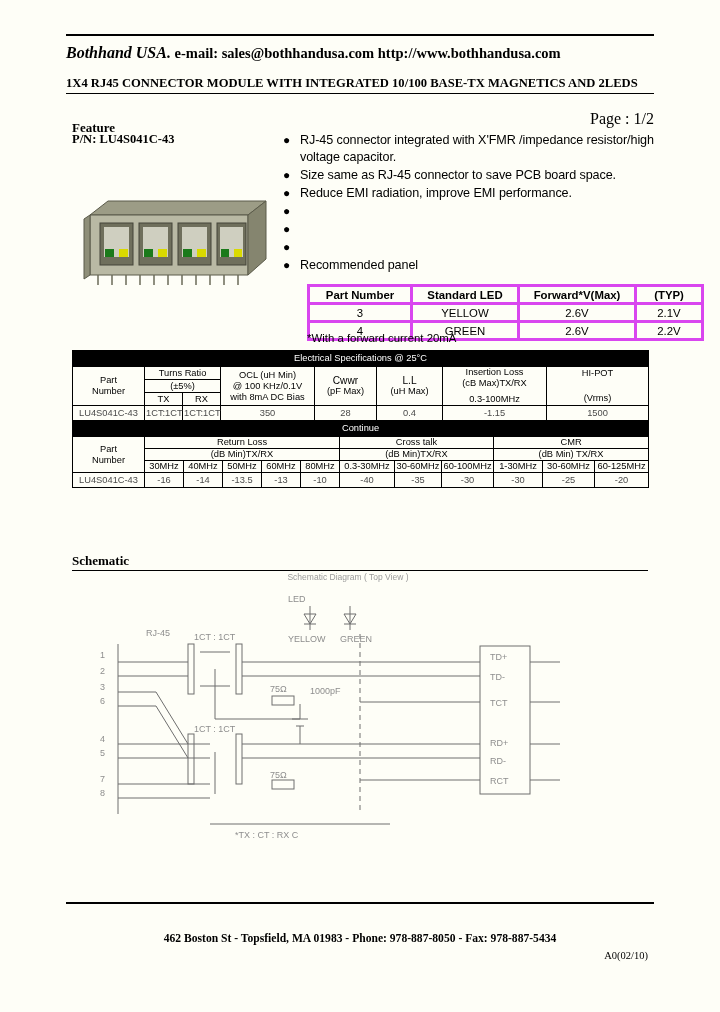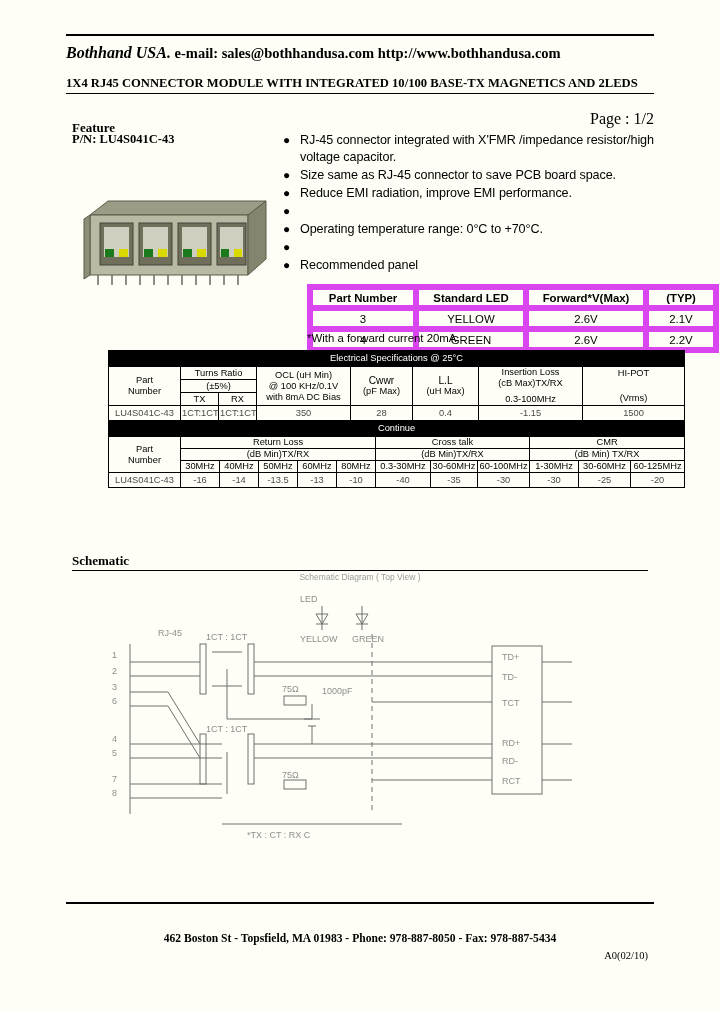--- a/index.html
+++ b/index.html
@@ -110,21 +110,21 @@
   }
   
   .led-table {
     position: absolute;
     left: 307px;
     top: 284px;
     border-collapse: collapse;
     font-size: 11.4px;
   }
   .led-table td, .led-table th {
-    border: 6px solid #d946ef;
+    border: 3px solid #d946ef;
     padding: 0 4px;
     height: 15px;
     text-align: center;
     font-weight: normal;
   }
   .led-table th {
     font-weight: bold;
     font-size: 11.4px;
   }
   .led-note {
@@ -137,21 +137,20 @@
   .spec-wrap {
     position: absolute;
     left: 72px;
     top: 350px;
     width: 576px;
   }
   table.spec {
     border-collapse: collapse;
     width: 576px;
     table-layout: fixed;
-    margin-left: 36px;
   }
   table.spec td, table.spec th {
     border: 1px solid #000;
     text-align: center;
     vertical-align: middle;
     font-size: 9.3px;
     font-weight: normal;
     padding: 0 1px;
     line-height: 11px;
   }
@@ -169,21 +168,21 @@
   .schematic-title {
     position: absolute;
     left: 72px;
     top: 553px;
     font-family: "Liberation Serif", serif;
     font-size: 13px;
     font-weight: bold;
   }
   .schem-area {
     position: absolute;
-    left: 72px;
+    left: 60px;
     top: 572px;
     width: 576px;
     height: 280px;
   }
   .schem-cap {
     position: absolute;
     left: 0; top: 0;
     width: 576px;
     text-align: center;
     font-size: 8.5px;
@@ -240,21 +239,20 @@
     </div>
     <div class="feat-row">
       <div class="feat-bullet">●</div>
       <div class="feat-text">Reduce EMI radiation, improve EMI performance.</div>
     </div>
     <div class="feat-row">
       <div class="feat-bullet">●</div>
     </div>
     <div class="feat-row">
       <div class="feat-bullet">●</div>
-      <div class="feat-text">Operating temperature range: 0°C to +70°C.</div>
     </div>
     <div class="feat-row">
       <div class="feat-bullet">●</div>
     </div>
     <div class="feat-row">
       <div class="feat-bullet">●</div>
       <div class="feat-text">Recommended panel</div>
     </div>
   </div>
 

